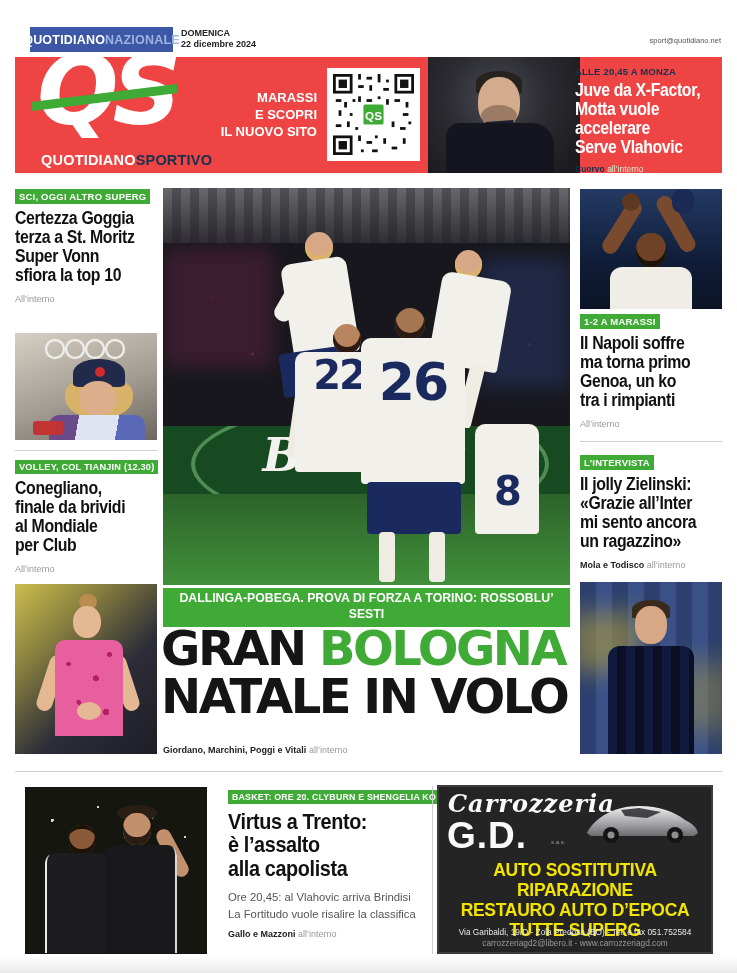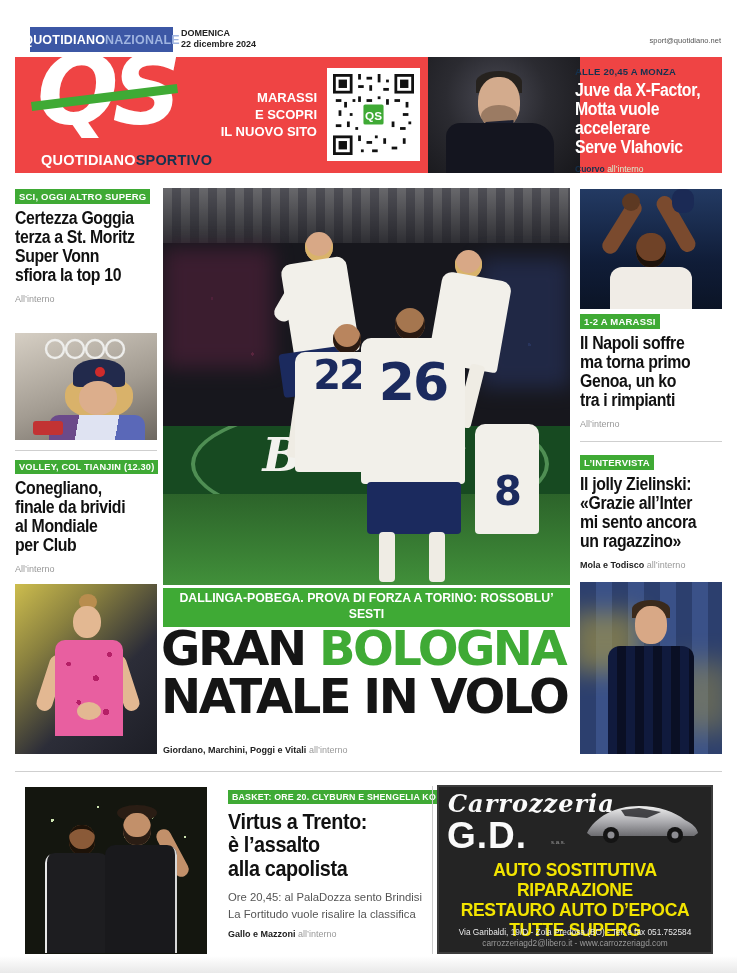--- a/index.html
+++ b/index.html
@@ -401,21 +401,21 @@
   <div class="bk-torsoR"></div>
 </div>
 <div class="abs" id="basket-story">
   <span class="label" style="font-size:8.8px;">BASKET: ORE 20. CLYBURN E SHENGELIA KO</span>
   <div class="hl hl-md">
       <div>Virtus a Trento:</div>
       <div>è l’assalto</div>
       <div>alla capolista</div>
     </div>
   <div class="sub">
-      <div>Ore 20,45: al PalaDozza sento Brindisi</div>
+      <div>Ore 20,45: al Vlahovic arriva Brindisi</div>
       <div>La Fortitudo vuole risalire la classifica</div>
     </div>
   <div class="byline" style="margin-top:6px;">
     <b>Gallo e Mazzoni</b>
     <span>all’interno</span>
   </div>
 </div>
 <div class="abs vdivider" id="vrule"></div>
 
 <div class="abs" id="ad">

